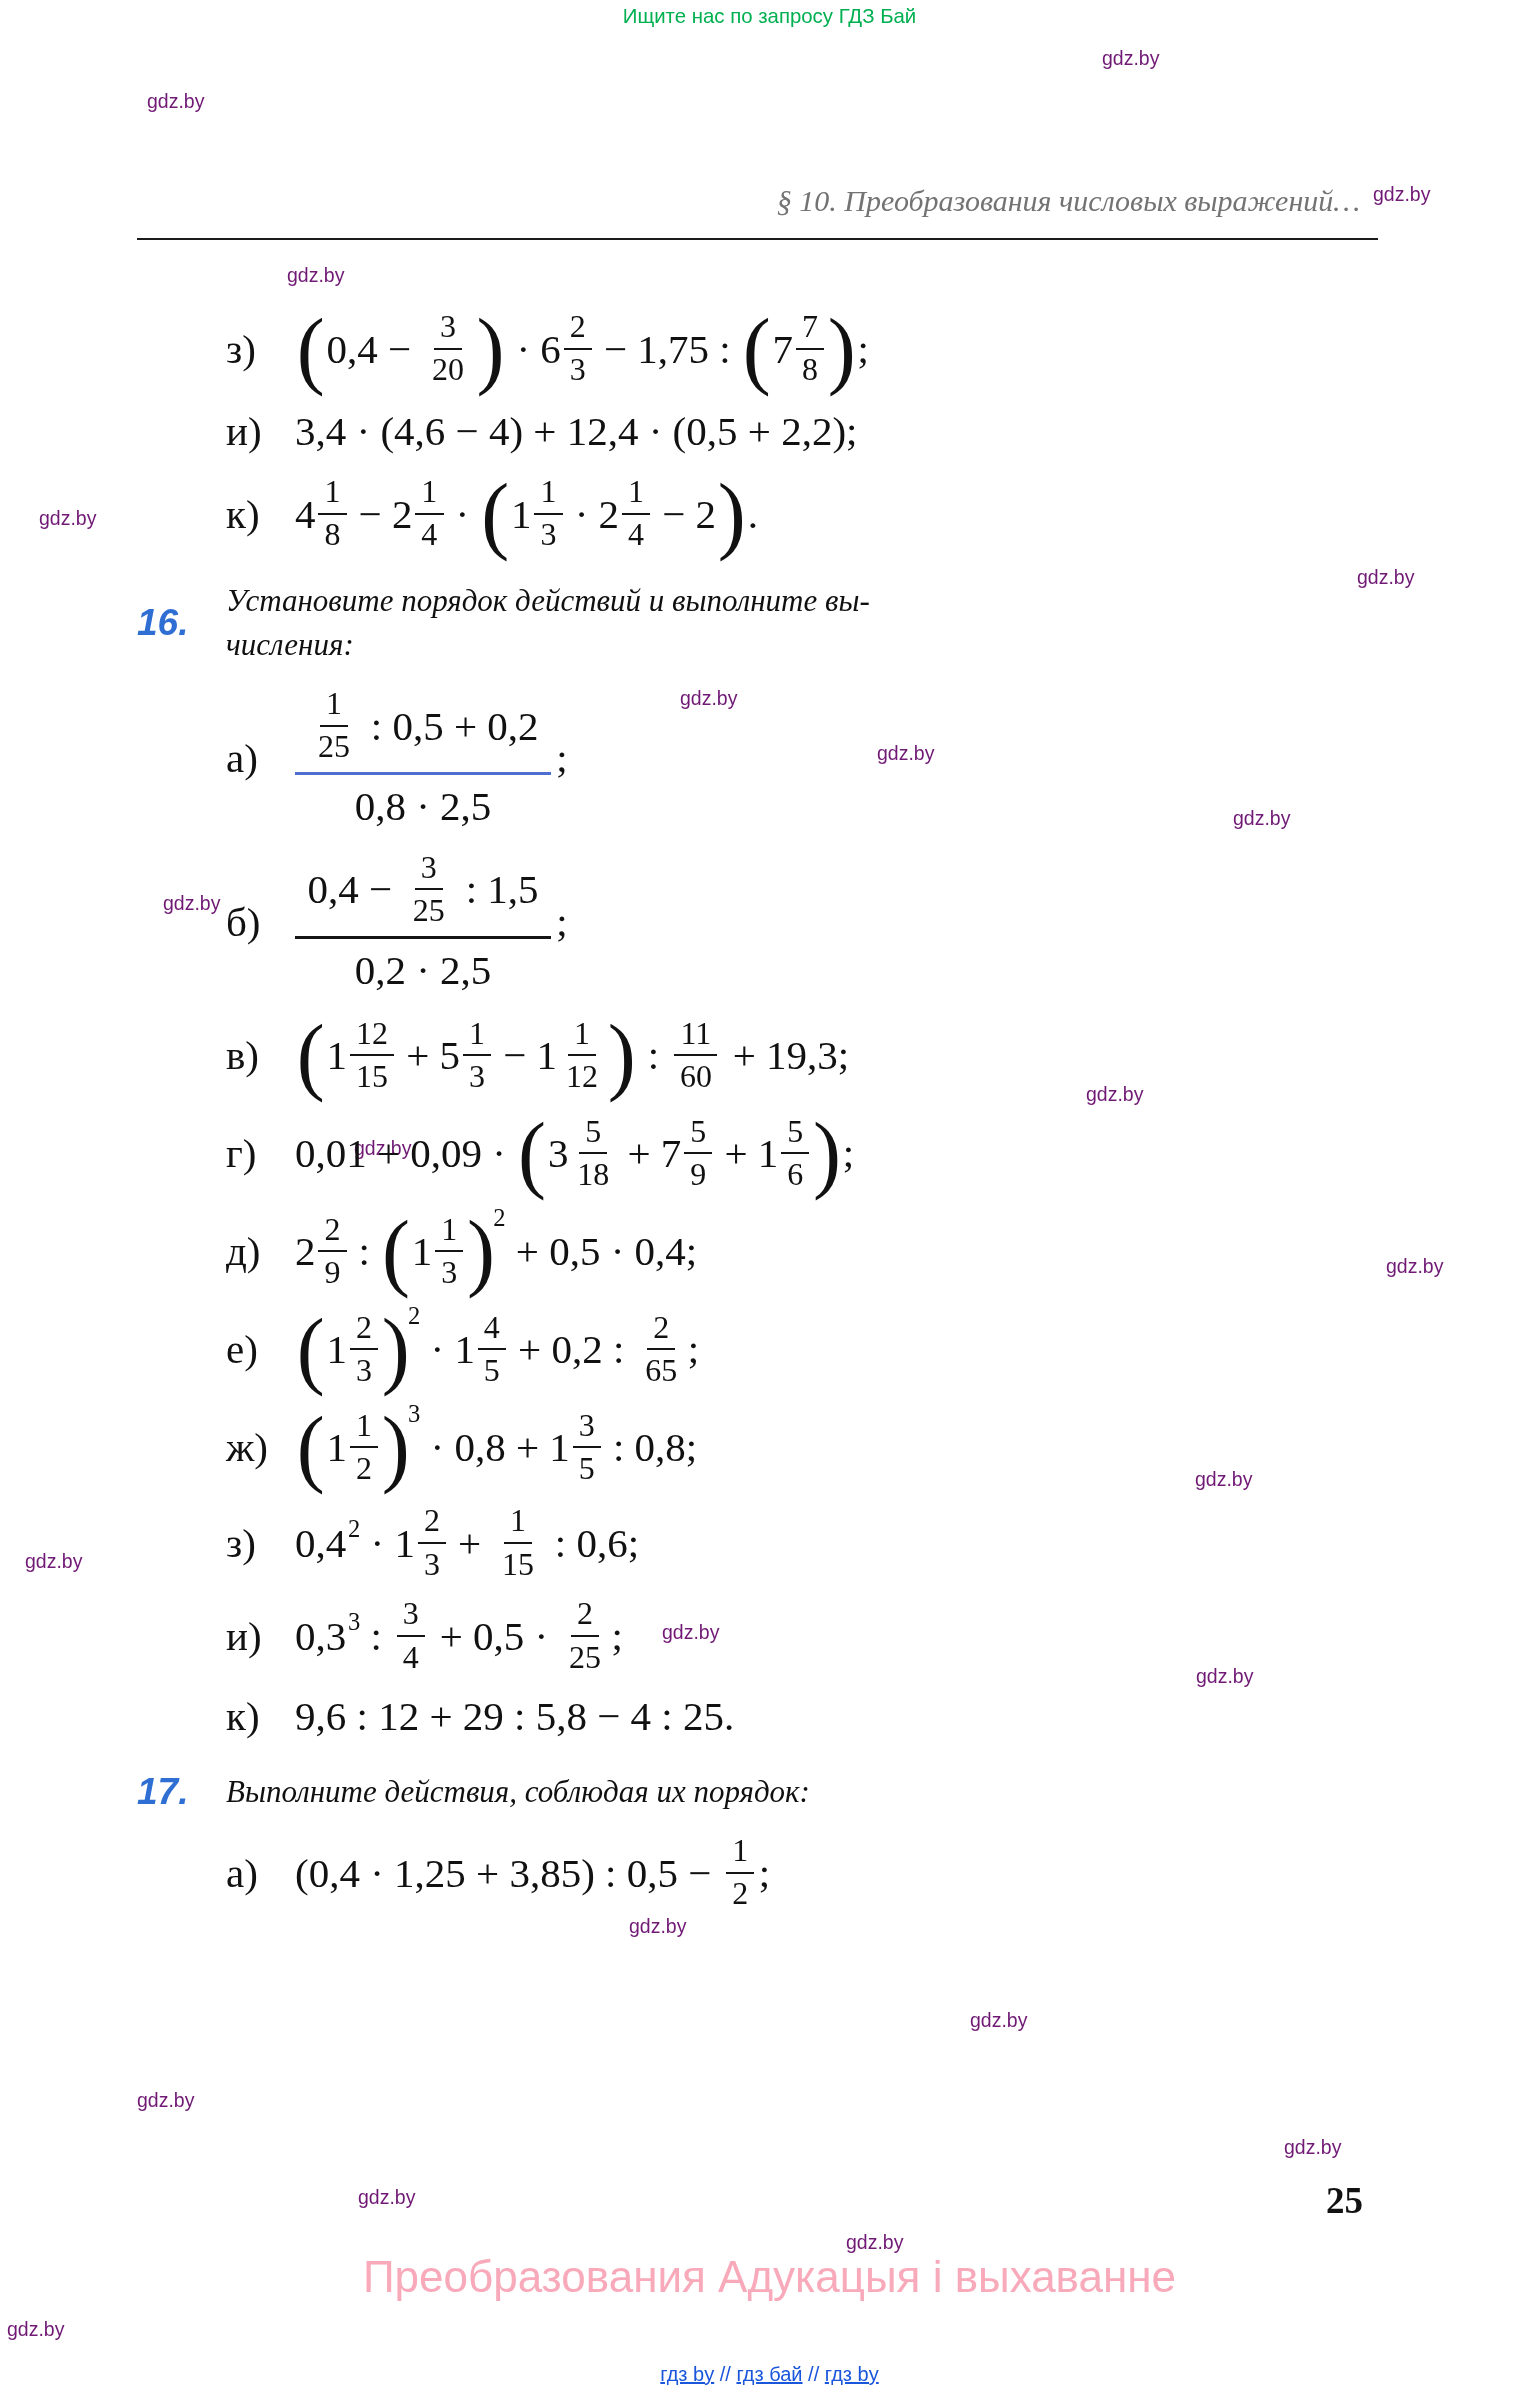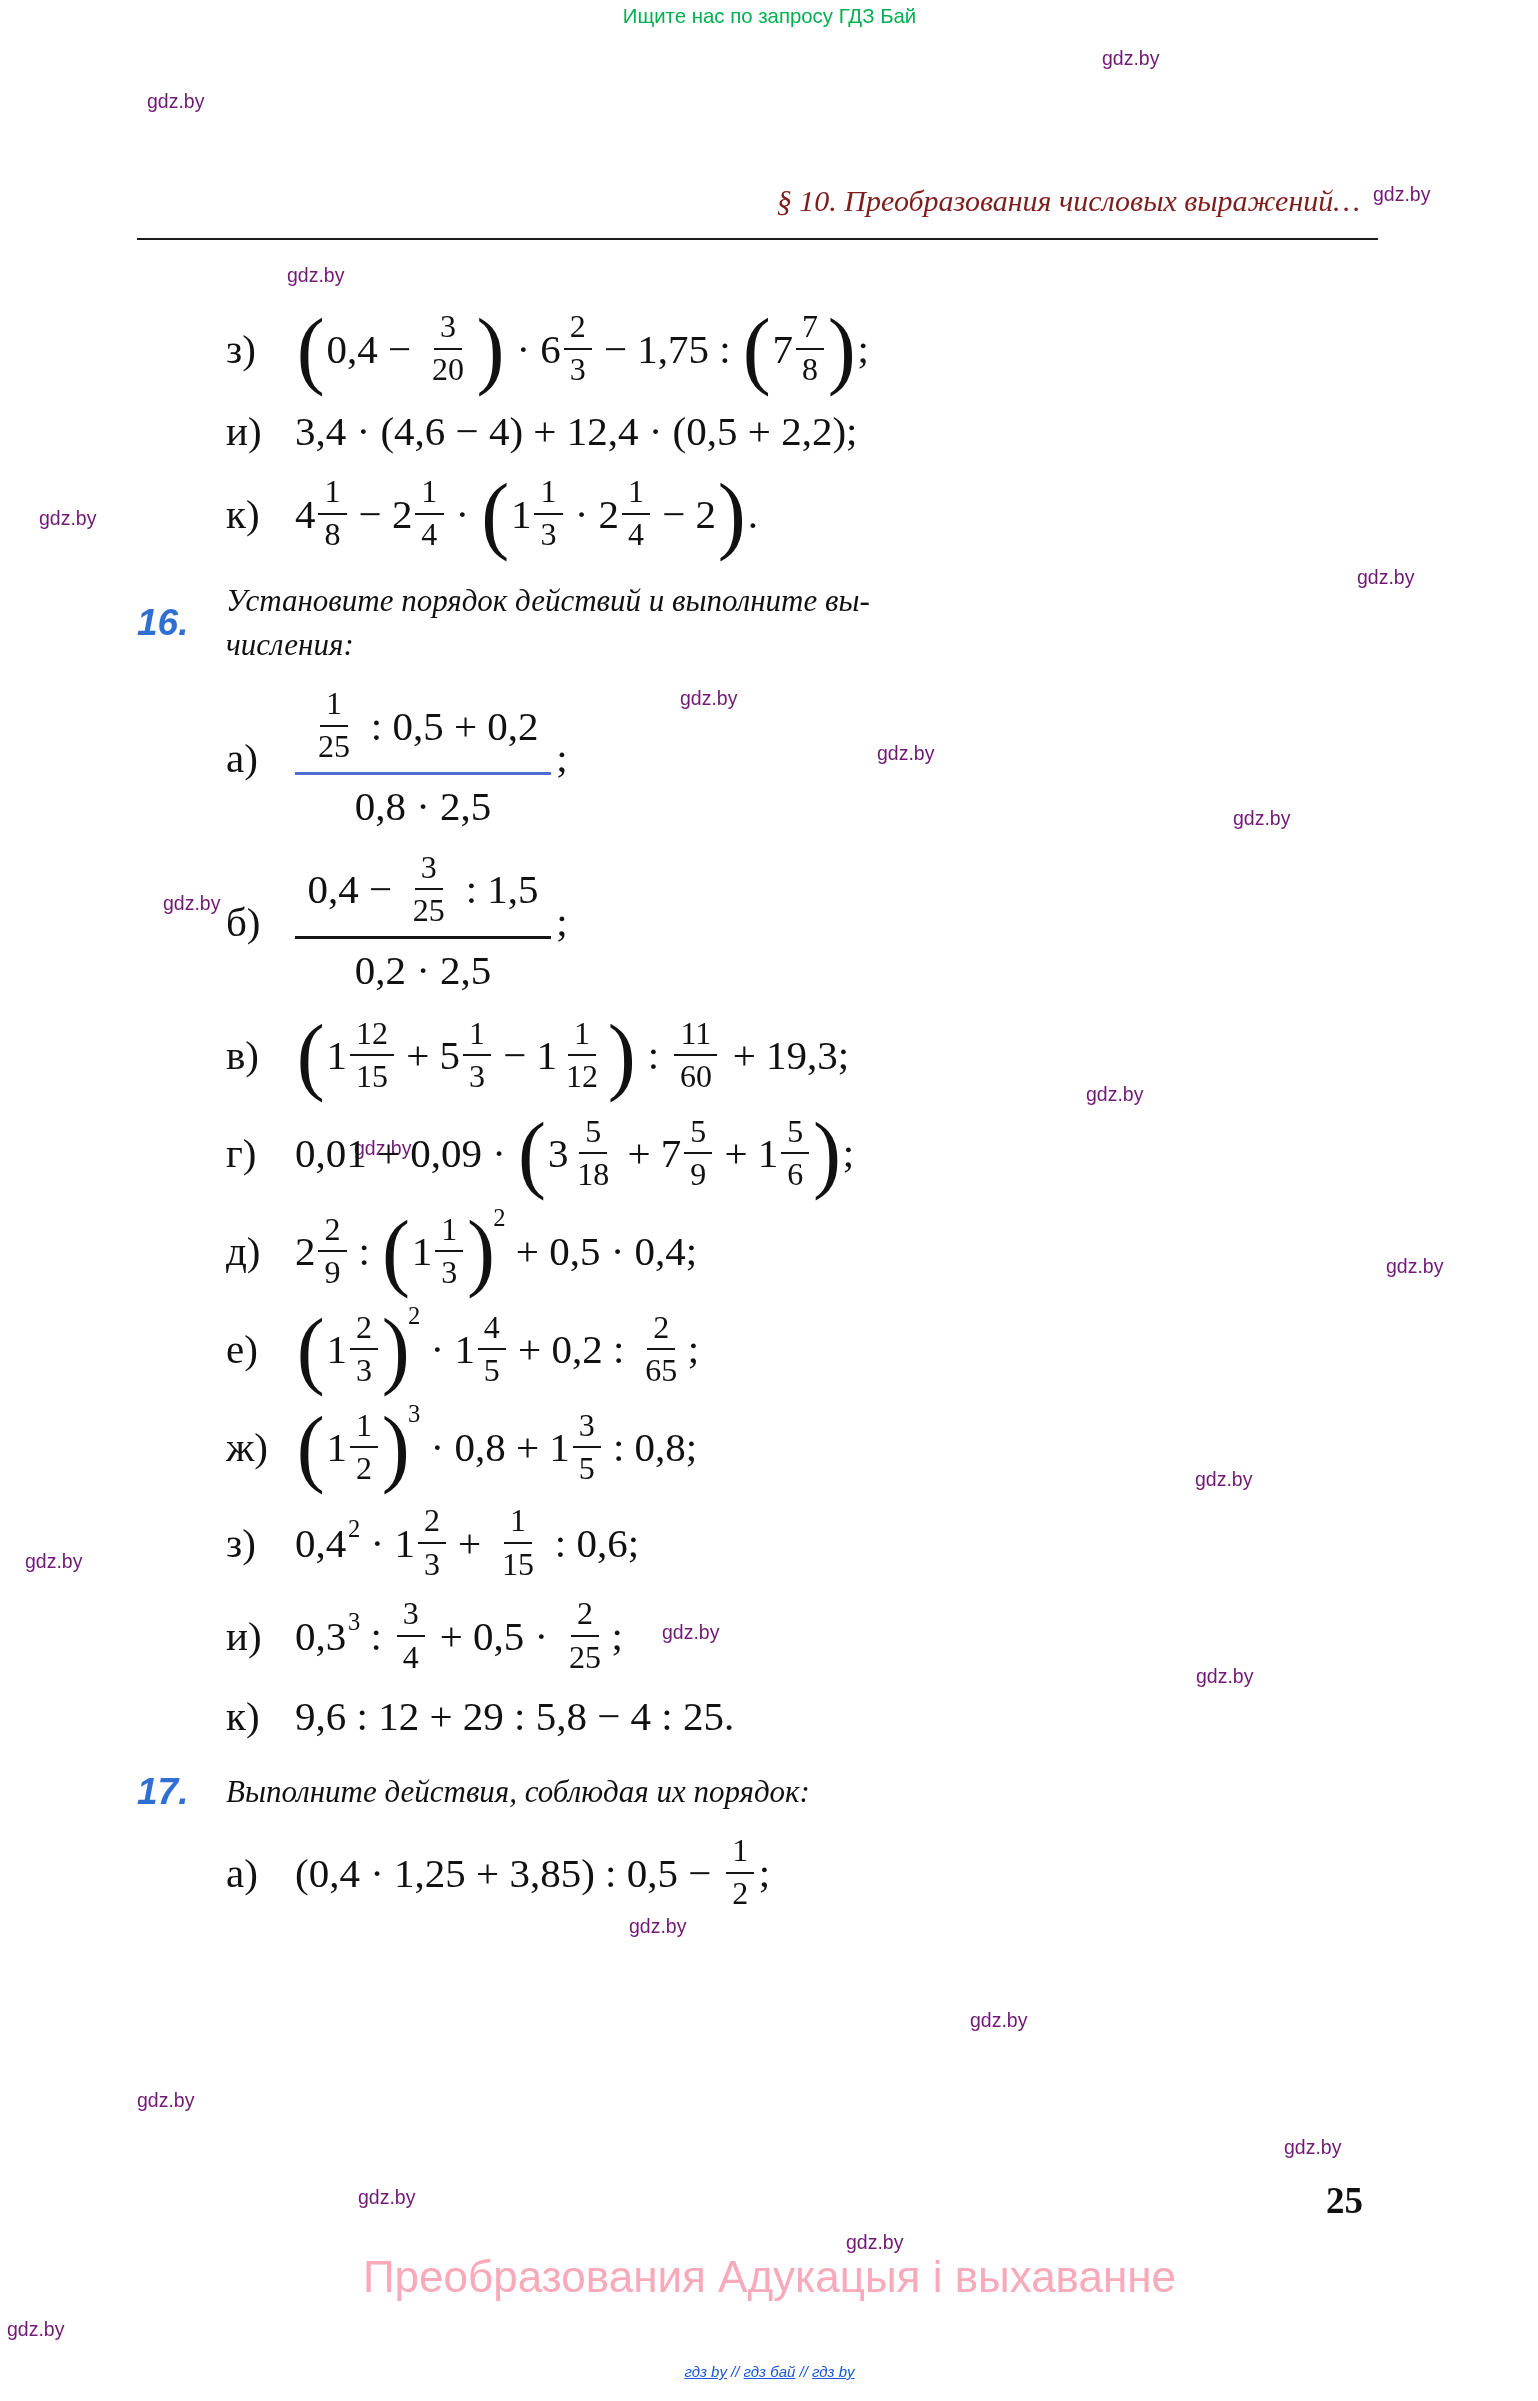--- a/index.html
+++ b/index.html
@@ -14,21 +14,21 @@
     font-family:"Liberation Sans", sans-serif; font-size:20.4px; color:#00b050;
   }
   
   .wm {
     position:absolute; font-family:"Liberation Sans", sans-serif;
     font-size:19.5px; color:#701a75; white-space:nowrap;
   }
   
   .header-title {
     position:absolute; top:184px; left:137px; width:1223px; text-align:right;
-    font-style:italic; font-size:30px; color:#7f1d1d;
+    font-style:italic; font-size:30px; color:#737373;
   }
   .header-rule {
     position:absolute; top:238px; left:137px; width:1241px; height:1.8px; background:#1b1b1b;
   }
   
   .content { position:absolute; top:266px; left:137px; width:1294px; padding-top:26.6px; }
 
   .phead { display:flex; align-items:center; margin:23px 0 10.6px 0;font-style:italic; }
   .pnum {
     width:89px; flex-shrink:0; font-family:"Liberation Sans", sans-serif;
@@ -67,21 +67,21 @@
   
   .pageno {
     position:absolute; left:1326px; top:2179px; font-size:37px; font-weight:bold; color:#111;
   }
   .publisher {
     position:absolute; top:2252px; left:0; right:0; text-align:center;
     font-family:"Liberation Sans", sans-serif; font-size:44px; color:#f8a9ba;
   }
   .links {
     position:absolute; top:2363px; left:0; right:0; text-align:center;
-    font-family:"Liberation Sans", sans-serif; font-size:15px; color:#1a56db;font-style:italic;
+    font-family:"Liberation Sans", sans-serif; font-size:20px; color:#1a56db;
   }
   .flink { text-decoration:underline; cursor:pointer; color:#1a56db; }
   .sep { color:#1a56db; }
 </style>
 </head>
 <body>
 
 <div class="banner">Ищите нас по запросу ГДЗ Бай</div>
 
 <div id="wm-layer">

